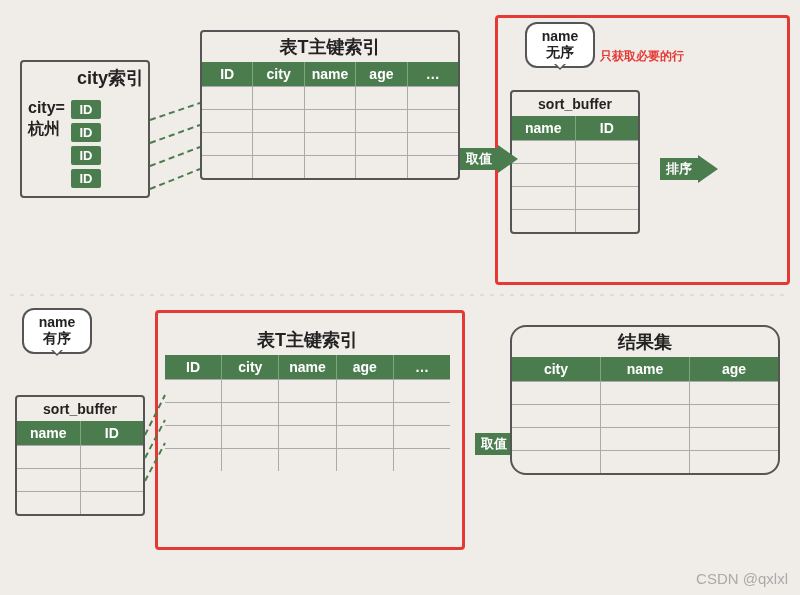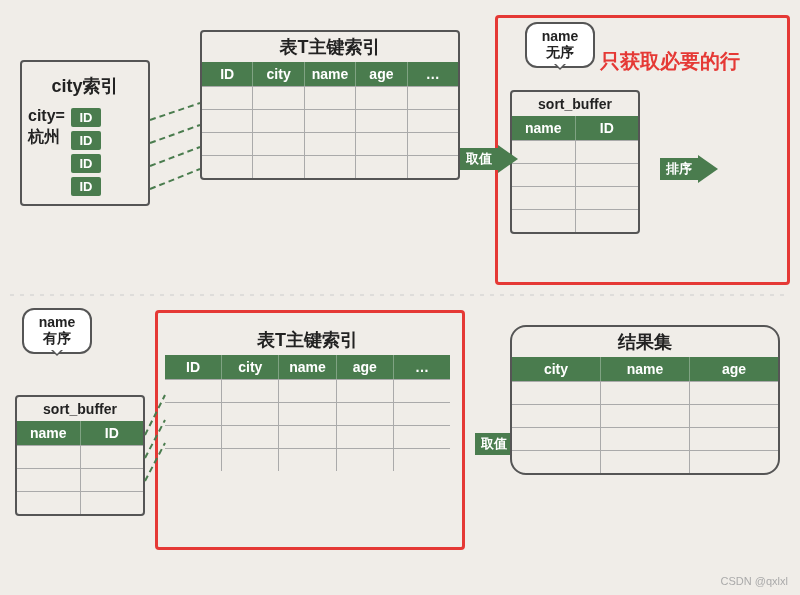--- a/index.html
+++ b/index.html
@@ -23,26 +23,25 @@
     .city-index {
       position: absolute;
       top: 60px;
       left: 20px;
       width: 130px;
       border: 2px solid #555;
       background: #f0ede8;
       border-radius: 4px;
     }
     .city-index-title {
-      text-align: center;
+      text-align: right;
       font-size: 18px;
       font-weight: bold;
       padding: 4px;
       color: #222;
-      margin-top: 8px;
     }
     .city-index-content {
       display: flex;
       align-items: flex-start;
       padding: 4px 20px 8px 6px;
       gap: 6px;
     }
     .city-label {
       font-size: 16px;
       font-weight: bold;
@@ -232,21 +231,21 @@
       position: absolute;
       font-size: 13px;
       font-weight: bold;
       color: #e53935;
     }
 
     .csdn-label {
       position: absolute;
       bottom: 8px;
       right: 12px;
-      font-size: 11px;
+      font-size: 15px;
       color: #aaa;
     }
 
     
     .svg-overlay {
       position: absolute;
       top: 0;
       left: 0;
       width: 800px;
       height: 595px;
@@ -309,21 +308,21 @@
       <div class="td"></div>
     </div>
   </div>
 
   <div class="red-box"></div>
 
   <div class="speech-bubble" style="top: 22px; left: 525px; min-width: 70px;">
     <span>name<br>无序</span>
   </div>
 
-  <div class="annotation" style="top: 48px; left: 600px; font-size: 20px; color: #e53935;">只获取必要的行</div>
+  <div class="annotation" style="top: 48px; left: 600px; font-size: 12px; color: #e53935;">只获取必要的行</div>
 
   <div class="sort-buffer-top">
     <div style="text-align:center; font-size:14px; font-weight:bold; padding:4px; color:#222;">sort_buffer</div>
     <div class="table-header-row">
       <div class="th">name</div>
       <div class="th">ID</div>
     </div>
     <div class="table-body-row">
       <div class="td"></div>
       <div class="td"></div>

